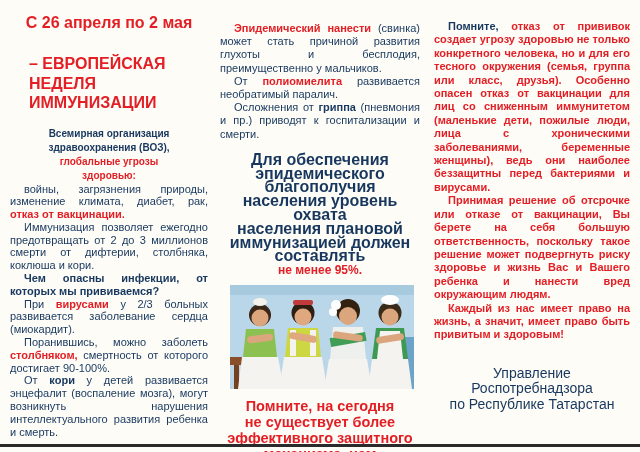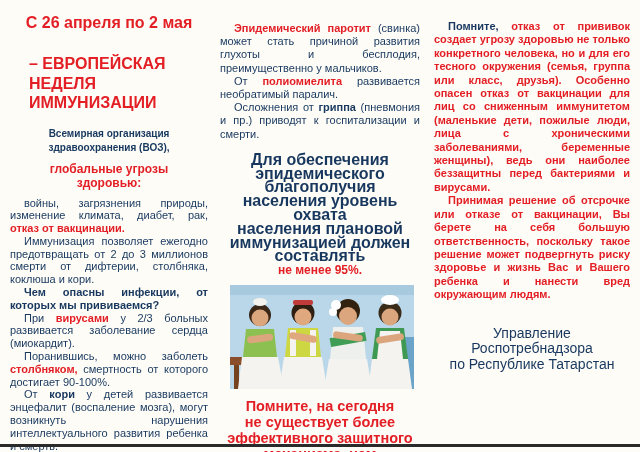--- a/index.html
+++ b/index.html
@@ -27,22 +27,22 @@
   .main-heading {
     margin:22px auto 0; width:160px; text-align:left;
     color:#e31e24; font-weight:bold; font-size:16px; line-height:19.5px;
     white-space:pre-line;
   }
   .who-heading {
     margin:14px 0 0; text-align:center;
     color:#17375e; font-weight:bold; font-size:10px; line-height:14px;
   }
   .threats-heading {
-    margin:7px auto; width:150px; text-align:center;
-    color:#e31e24; font-weight:bold; font-size:12px; line-height:14px;
+    margin:0 auto; width:150px; text-align:center;
+    color:#e31e24; font-weight:bold; font-size:10px; line-height:14px;
   }
   .body-para {
     margin:0; text-align:justify; text-indent:14px;
     font-size:11px; line-height:12.8px; color:#17375e;
   }
 
   
   #col2 .body-para { line-height:13.2px; }
   .first-para { margin-top:22px; }
   .coverage {
@@ -96,21 +96,21 @@
     <p class="body-para red bold">Чем опасны инфекции, от которых мы прививаемся?</p>
 
     <p class="body-para"><span>При </span><span class="red bold">вирусами</span><span> у 2/3 больных развивается заболевание сердца (миокардит).</span></p>
 
     <p class="body-para"><span>Поранившись, можно заболеть </span><span class="red bold">столбняком,</span><span> смертность от которого достигает 90-100%.</span></p>
 
     <p class="body-para"><span>От </span><span class="bold">кори</span><span> у детей развивается энцефалит (воспаление мозга), могут возникнуть нарушения интеллектуального развития ребенка и смерть.</span></p>
   </div>
 
   <div class="col" id="col2">
-    <p class="body-para first-para"><span class="red bold">Эпидемический паротит</span><span> (свинка) может стать причиной развития глухоты и бесплодия, преимущественно у мальчиков.</span></p>
+    <p class="body-para first-para"><span class="red bold">Эпидемический нанести</span><span> (свинка) может стать причиной развития глухоты и бесплодия, преимущественно у мальчиков.</span></p>
 
     <p class="body-para"><span>От </span><span class="red bold">полиомиелита</span><span> развивается необратимый паралич.</span></p>
 
     <p class="body-para"><span>Осложнения от </span><span class="bold">гриппа</span><span> (пневмония и пр.) приводят к госпитализации и смерти.</span></p>
 
     <div class="coverage">Для обеспечения
 эпидемического благополучия
 населения уровень охвата
 населения плановой
 иммунизацией должен составлять</div>
@@ -175,20 +175,21 @@
 эффективного защитного
 механизма, чем
 вакцинация!</div>
   </div>
 
   <div class="col" id="col3">
     <p class="body-para first-para"><span class="lead-blue">Помните,</span><span> отказ от прививок создает угрозу здоровью не только конкретного человека, но и для его тесного окружения (семья, группа или класс, друзья). Особенно опасен отказ от вакцинации для лиц со сниженным иммунитетом (маленькие дети, пожилые люди, лица с хроническими заболеваниями, беременные женщины), ведь они наиболее беззащитны перед бактериями и вирусами.</span></p>
 
     <p class="body-para">Принимая решение об отсрочке или отказе от вакцинации, Вы берете на себя большую ответственность, поскольку такое решение может подвергнуть риску здоровье и жизнь Вас и Вашего ребенка и нанести вред окружающим людям.</p>
 
+    <p class="body-para">Каждый из нас имеет право на жизнь, а значит, имеет право быть привитым и здоровым!</p>
 
     <div class="signature">Управление
 Роспотребнадзора
 по  Республике Татарстан</div>
   </div>
 
   <div class="bottom-rule"></div>
 </div>
 
 </body></html>

